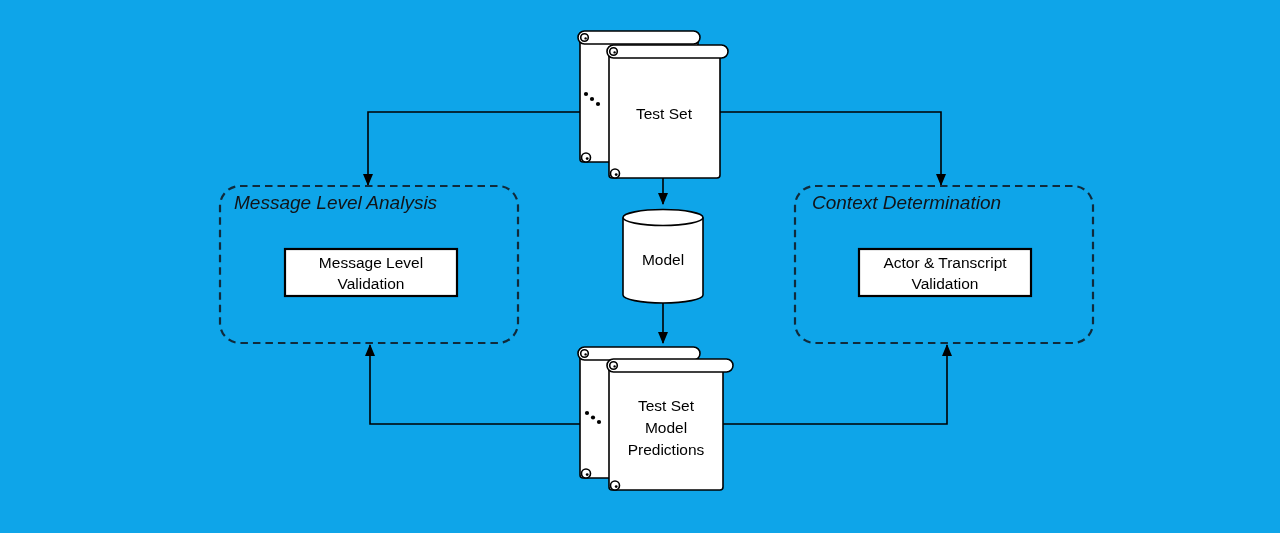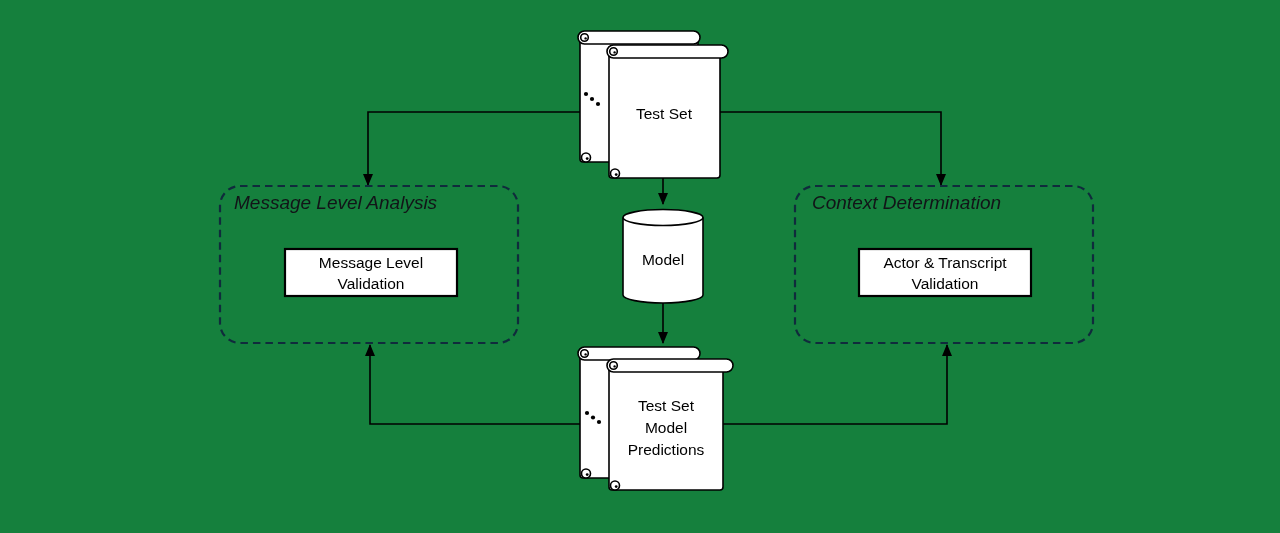--- a/index.html
+++ b/index.html
@@ -1,20 +1,20 @@
 <!DOCTYPE html>
 <html><head>
 <meta charset="utf-8">
 <style>
   html, body { margin: 0; padding: 0; background: #ffffff; }
   .stage {
     position: relative;
     width: 1280px;
     height: 533px;
-    background: #15803d;
+    background: #0ea5e9;
     overflow: hidden;
   }
   svg { display: block; }
   .shape   { fill: #ffffff; stroke: #000000; stroke-width: 1.6; }
   .curl-dot { fill: #000000; stroke: none; }
   .edge    { fill: none; stroke: #000000; stroke-width: 1.6; }
   .dashed-box {
     fill: none;
     stroke: #102b3c;
     stroke-width: 2.2;

